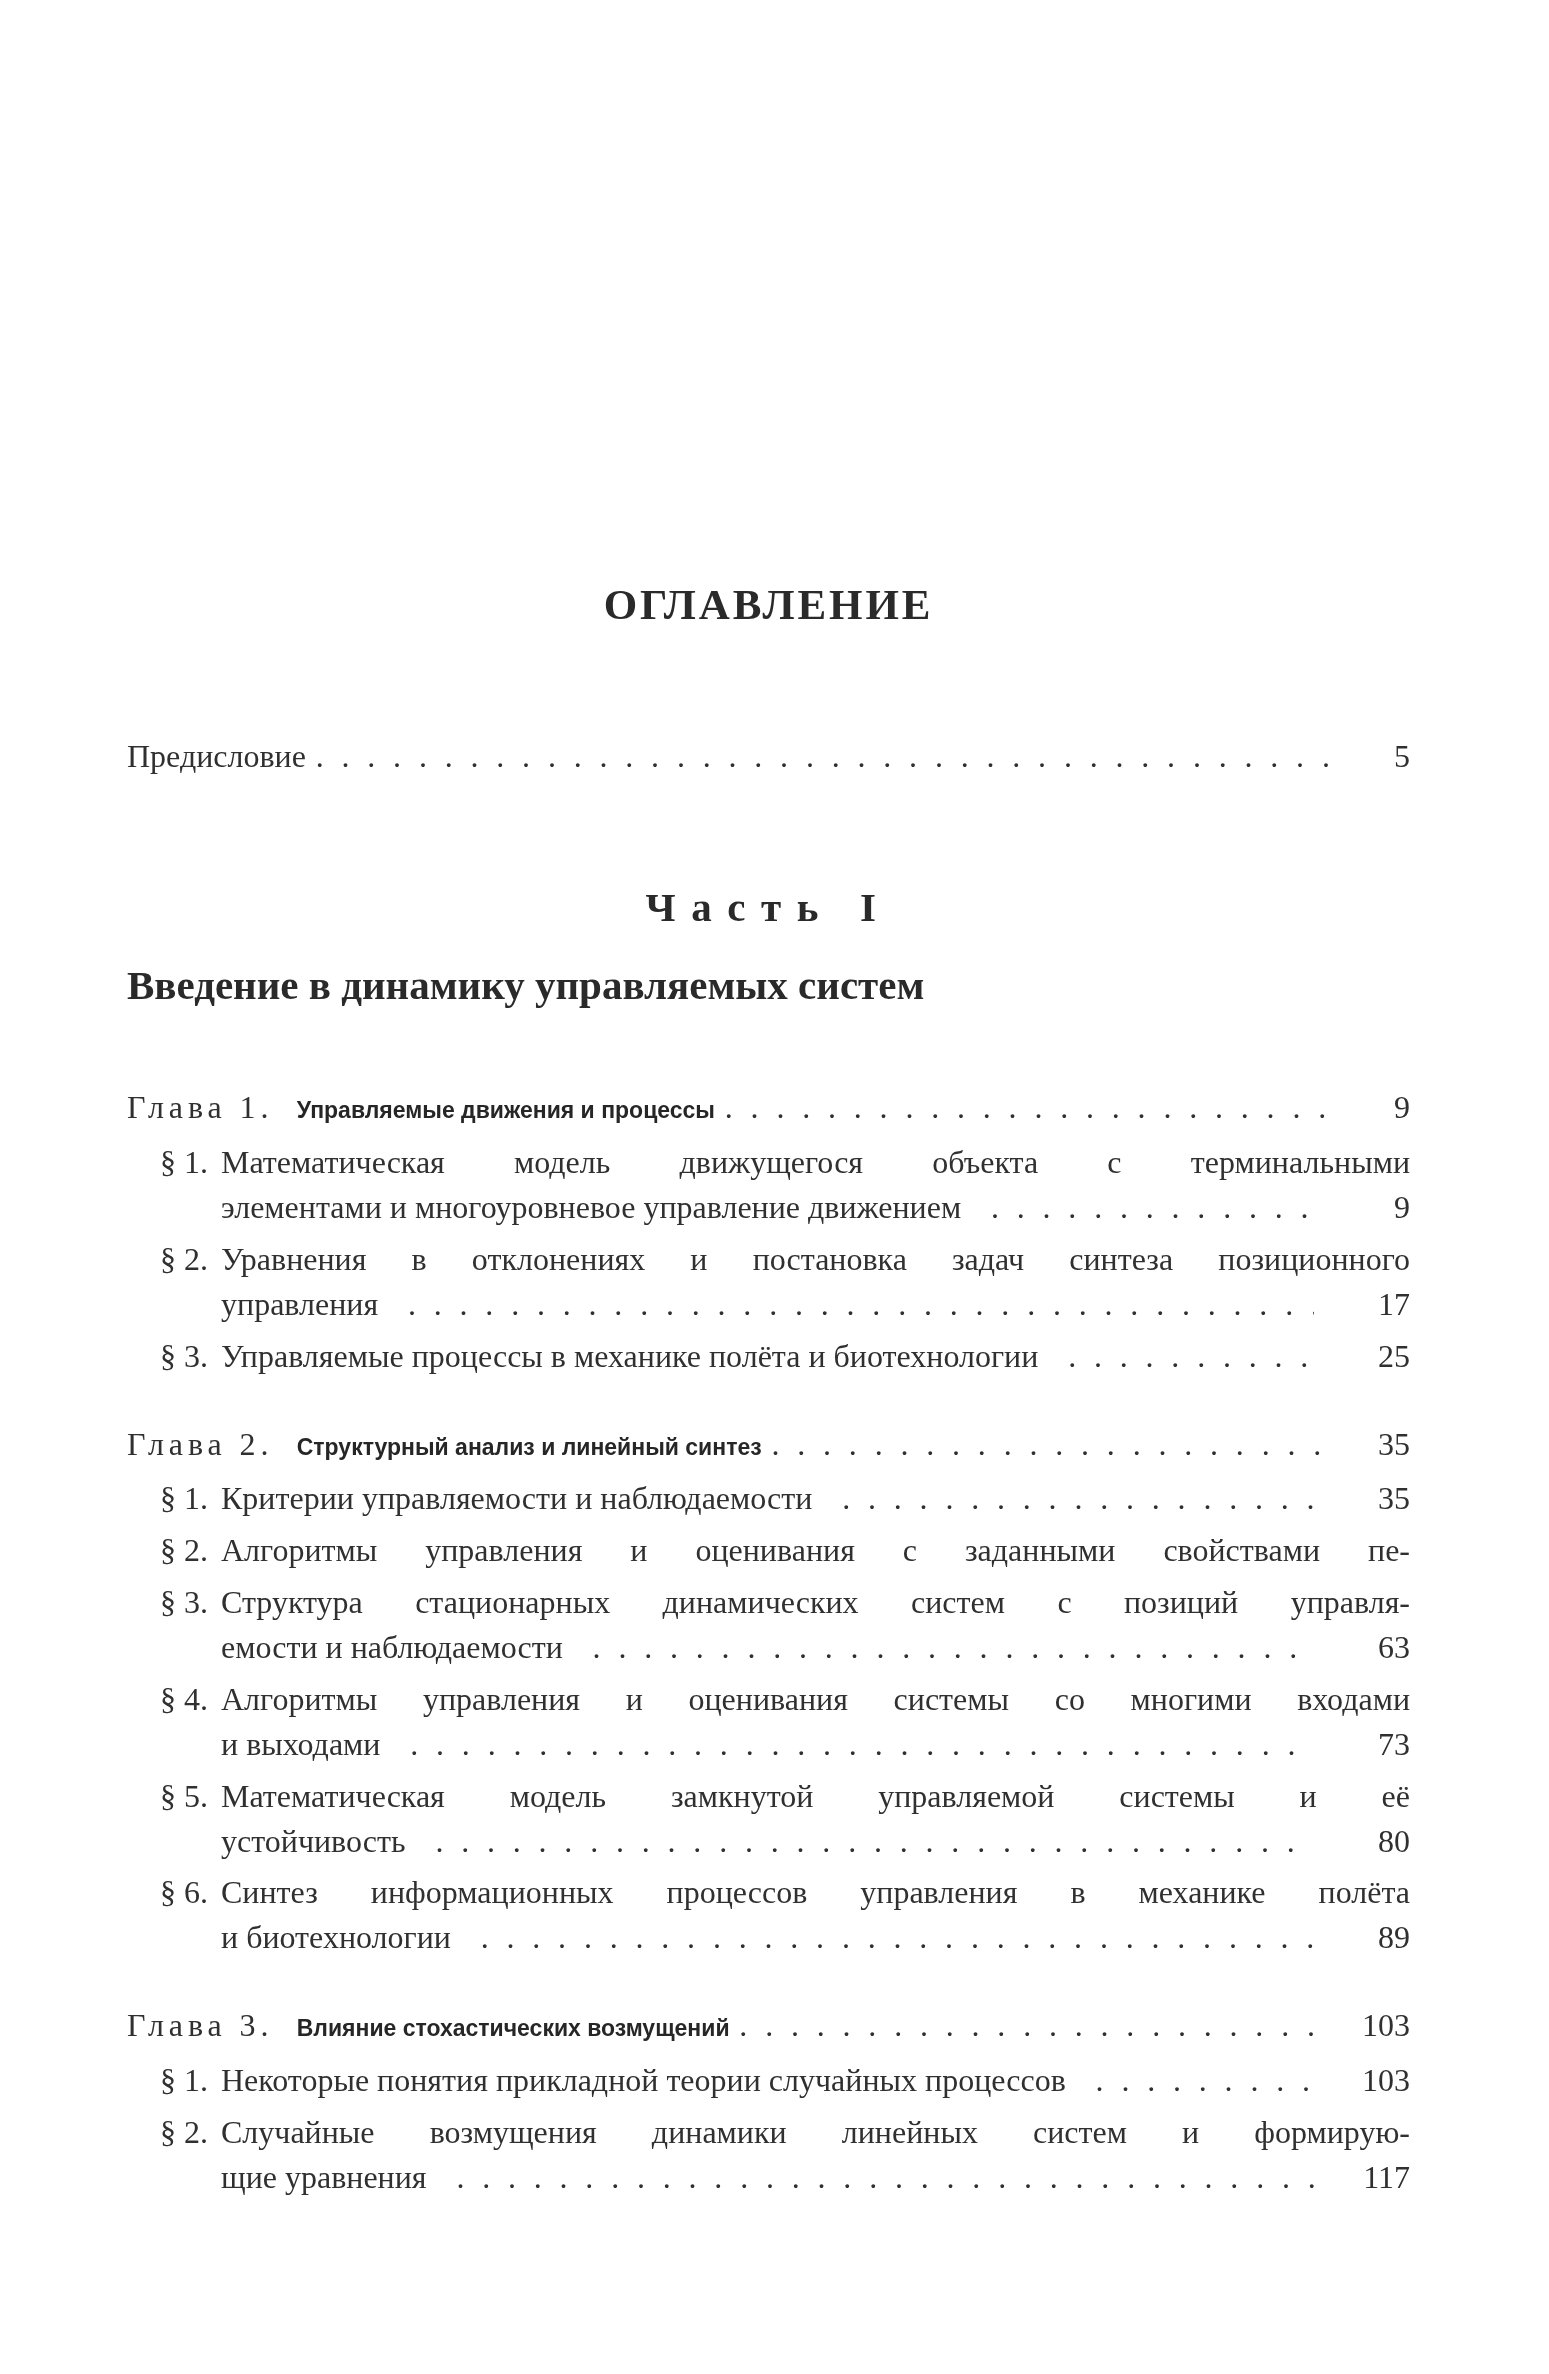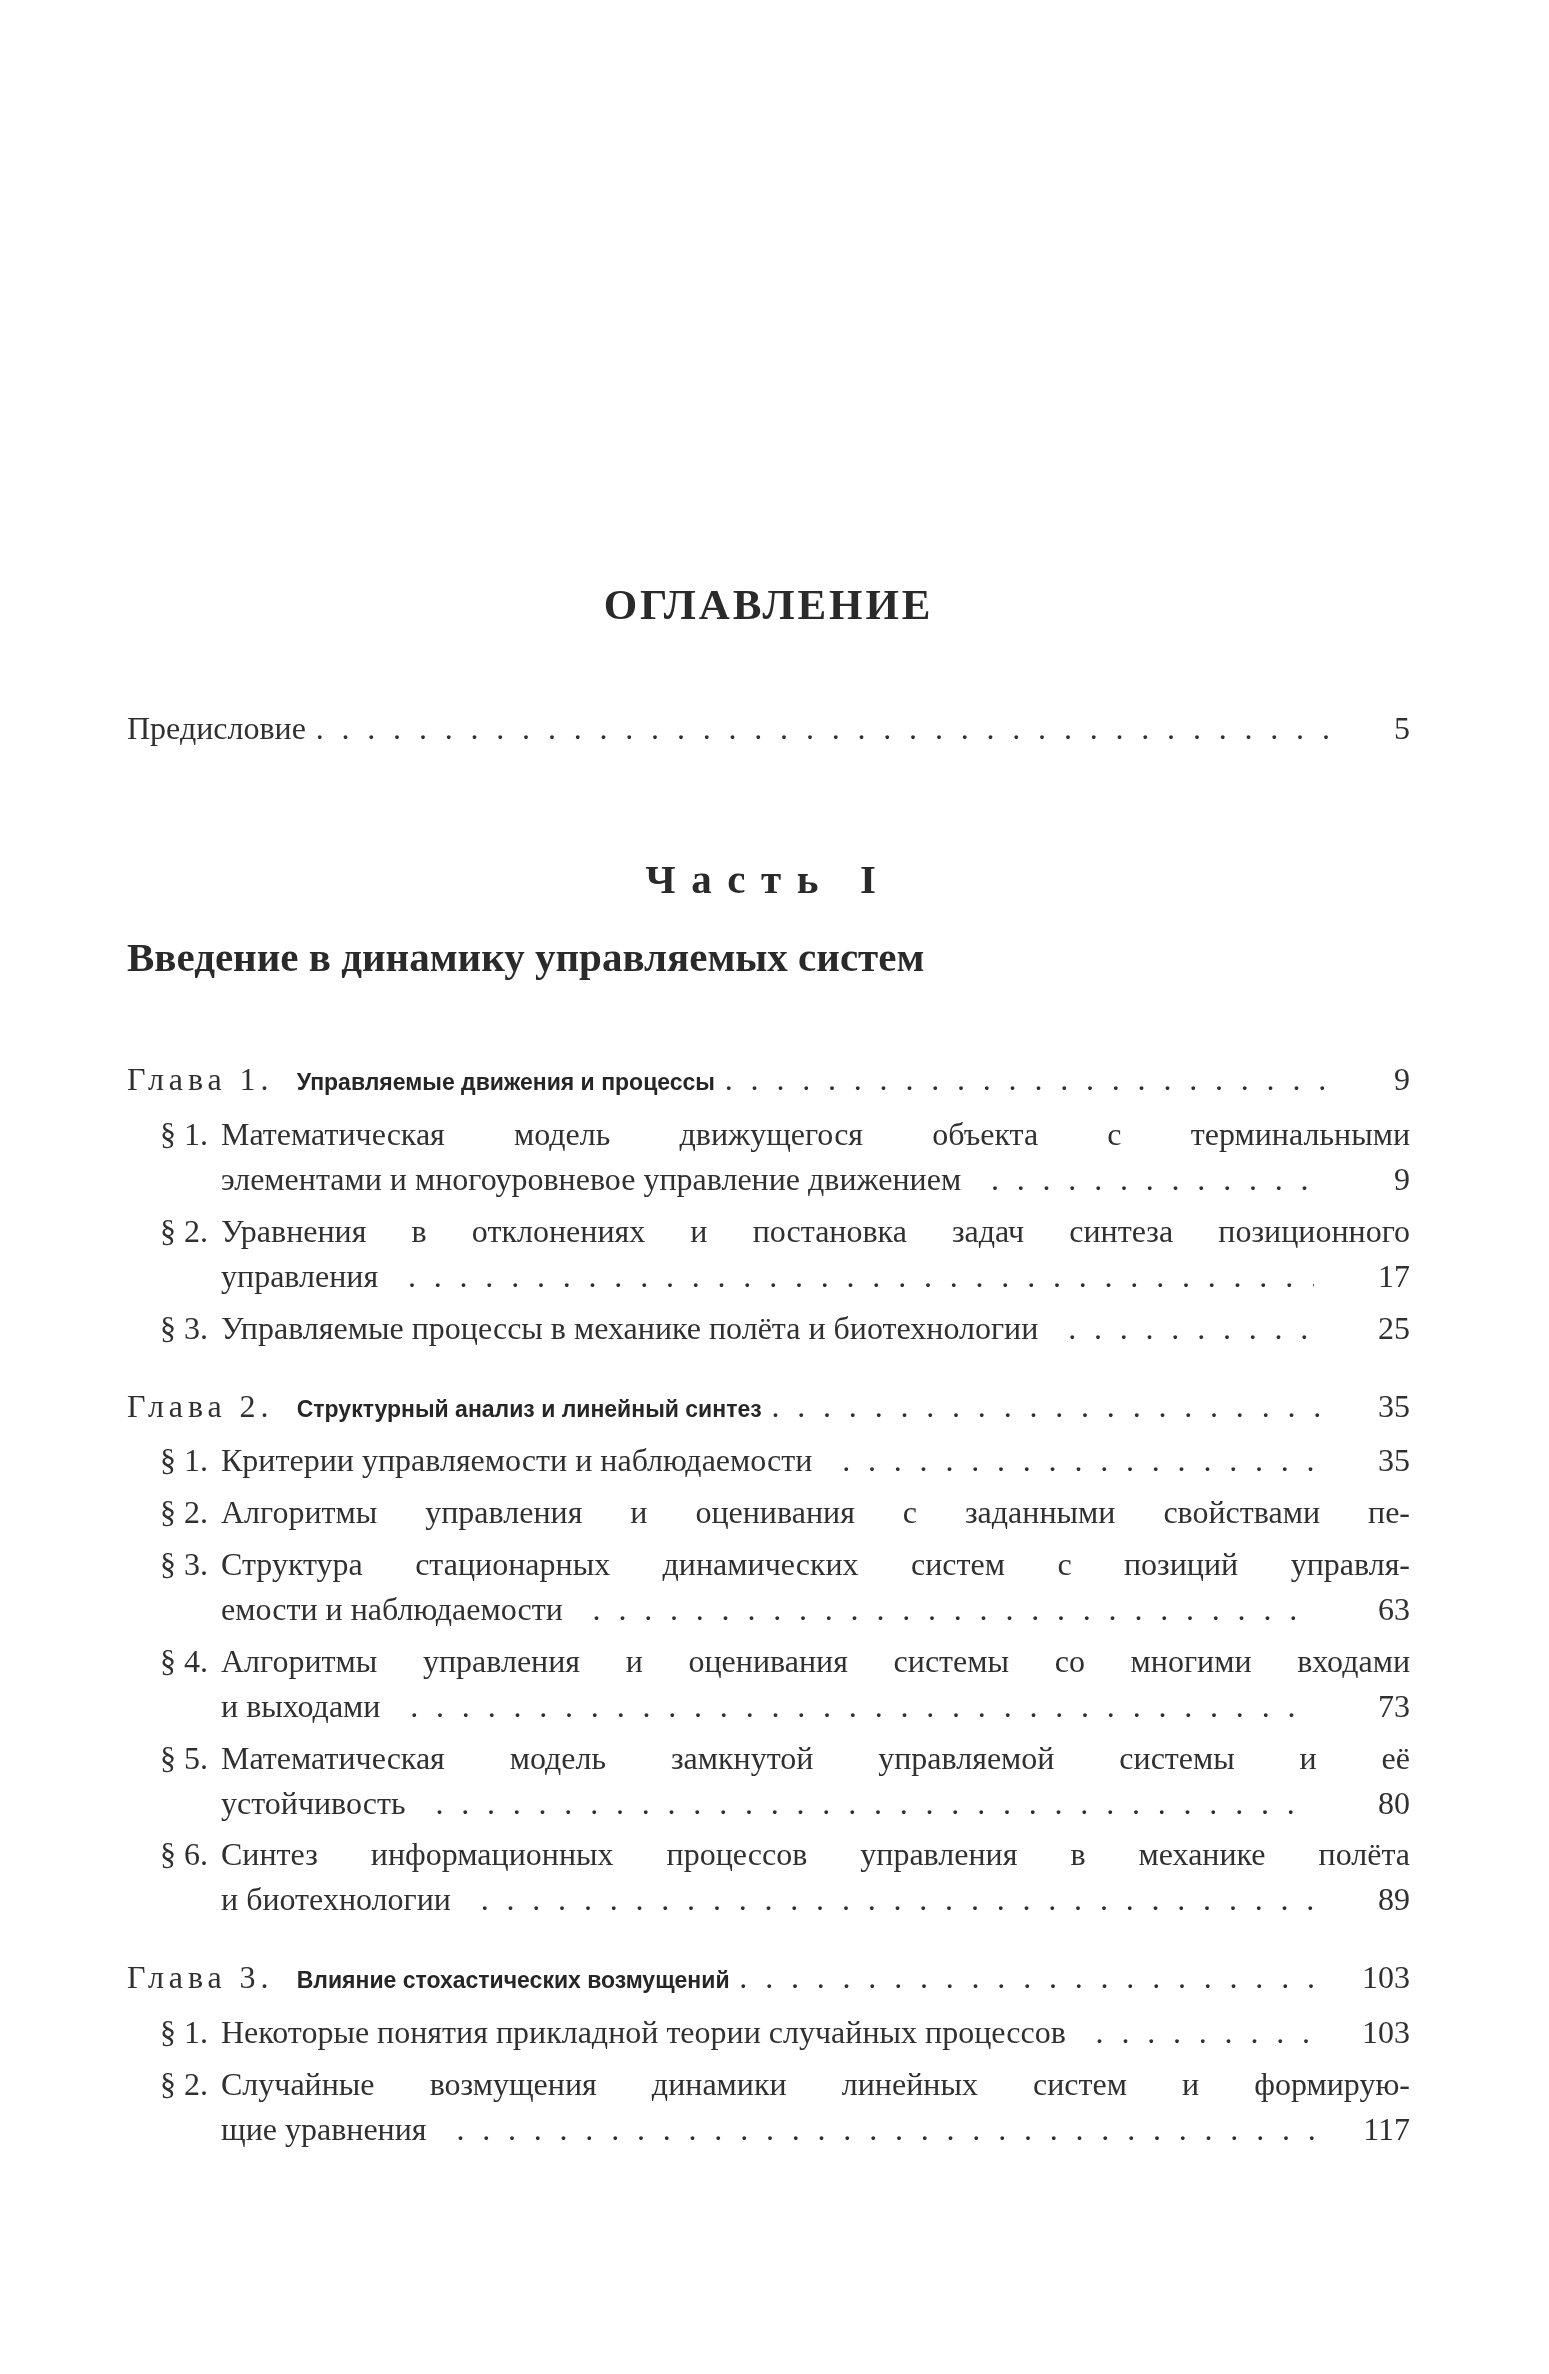--- a/index.html
+++ b/index.html
@@ -26,42 +26,42 @@
   .page-title {
     margin-top: 583px;
     text-align: center;
     font-size: 43px;
     line-height: 1;
     font-weight: bold;
     letter-spacing: 2.9px;
     color: #2a2a2a;
   }
   .preface-entry {
-    margin-top: 80px;
+    margin-top: 108px;
     display: flex;
     align-items: baseline;
   }
   .part-heading {
     margin-top: 105px;
     text-align: center;
     font-size: 41px;
     line-height: 1.15;
     font-weight: bold;
     letter-spacing: 15.6px;
     color: #2a2a2a;
   }
   .part-title {
     margin-top: 31px;
     text-align: left;
     font-size: 41px;
     line-height: 1.15;
     font-weight: bold;
     color: #2a2a2a;
   }
-  .chapter { margin-top: 33px; }
+  .chapter { margin-top: 43px; }
   .chapter.first { margin-top: 76px; }
   .chapter-heading {
     display: flex;
     align-items: baseline;
   }
   .chap-label {
     letter-spacing: 4.9px;
     margin-right: 23.4px;
     white-space: nowrap;
   }

